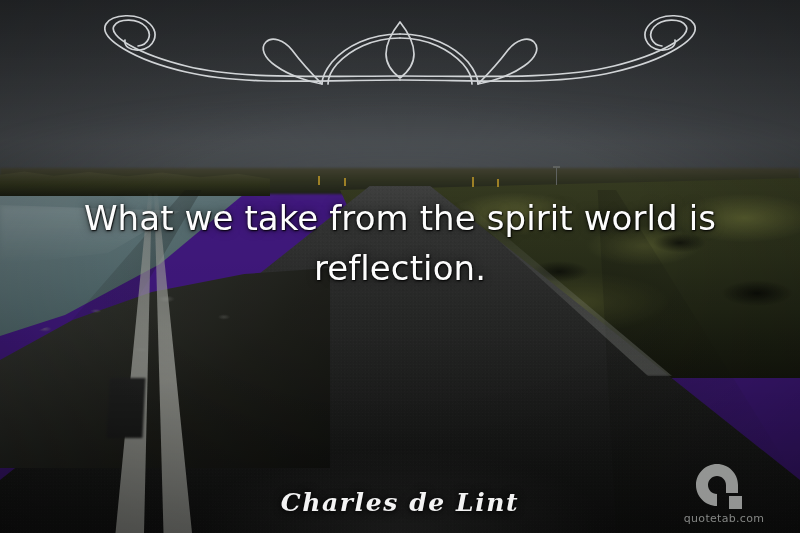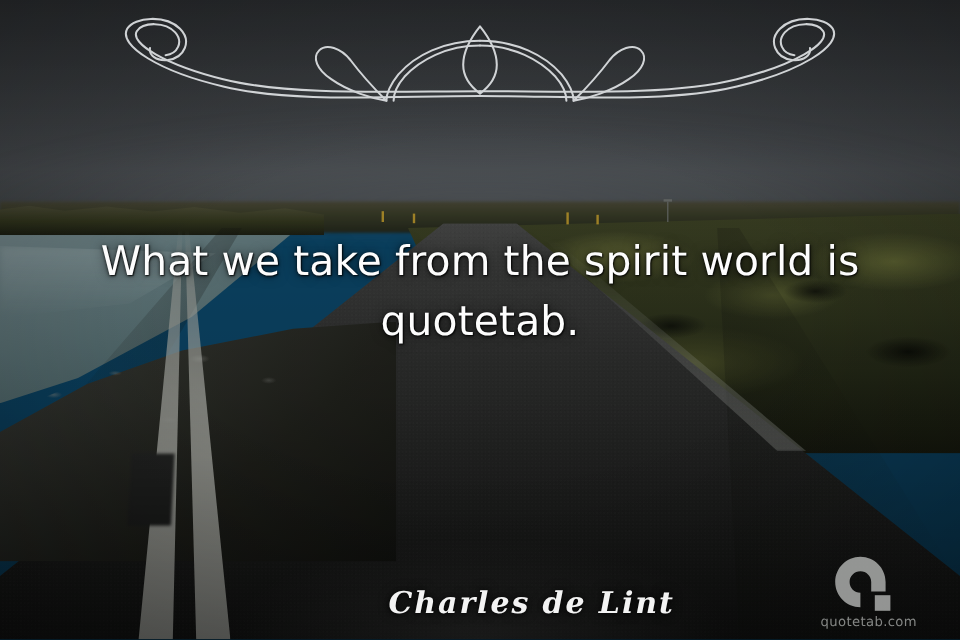--- a/index.html
+++ b/index.html
@@ -10,21 +10,21 @@
     background:#000;
     font-family:"Liberation Sans", sans-serif;
     overflow:hidden;
   }
 
   
   .quote-canvas {
     position:relative;
     width:800px; height:533px;
     overflow:hidden;
-    background:#0c4a6e;
+    background:#4c1d95;
   }
 
   
   .photo { position:absolute; inset:0; overflow:hidden; }
 
   
   .sky {
     position:absolute; left:0; right:0; top:0; height:180px;
     background:linear-gradient(to bottom,#3e4246 0%,#484c50 45%,#4e5256 78%,#43474a 100%);
   }
@@ -211,21 +211,20 @@
     transform:translateX(-50%);
     font-family:"DejaVu Serif", serif;
     font-style:italic;
     font-weight:700;
     font-size:25px;
     line-height:30px;
     color:#f3f3f3;
     letter-spacing:1.6px;
     white-space:nowrap;
     text-shadow:0 1px 4px rgba(0,0,0,.8), 0 0 9px rgba(0,0,0,.55);
-    margin-left:43px;
   }
 
   
   .brand {
     position:absolute; right:28px; bottom:8px;
     width:96px;
     text-align:center;
   }
   .brand-mark {
     width:58px; height:48px;
@@ -306,21 +305,21 @@
 
           <path d="M306 74 C382 74 462 80 520 66 C572 54 608 32 600 18 C594 8 568 6 556 18 C546 28 552 42 566 44 C576 45 582 40 581 34"></path>
 
           <path d="M306 70 C380 70 464 74 520 60 C568 48 598 30 592 20 C587 12 568 12 560 21 C553 29 558 39 568 40"></path>
         </g>
       </svg>
     </div>
 
     <div class="quote-block">
       <div class="quote-line">What we take from the spirit world is</div>
-      <div class="quote-line">quotetab.</div>
+      <div class="quote-line">reflection.</div>
     </div>
 
     <div class="author">Charles de Lint</div>
 
     <div class="brand">
       <div class="brand-mark">
         <svg viewBox="0 0 58 48" xmlns="http://www.w3.org/2000/svg">
 
           <path d="M22 2 C10.4 2 1 11.4 1 23 C1 34.6 10.4 44 22 44 L22 32 C17 32 13 28 13 23 C13 18 17 14 22 14 C27 14 31 18 31 23 L31 31 L43 31 L43 23 C43 11.4 33.6 2 22 2 Z" fill="#b9bbb9"></path>
 

